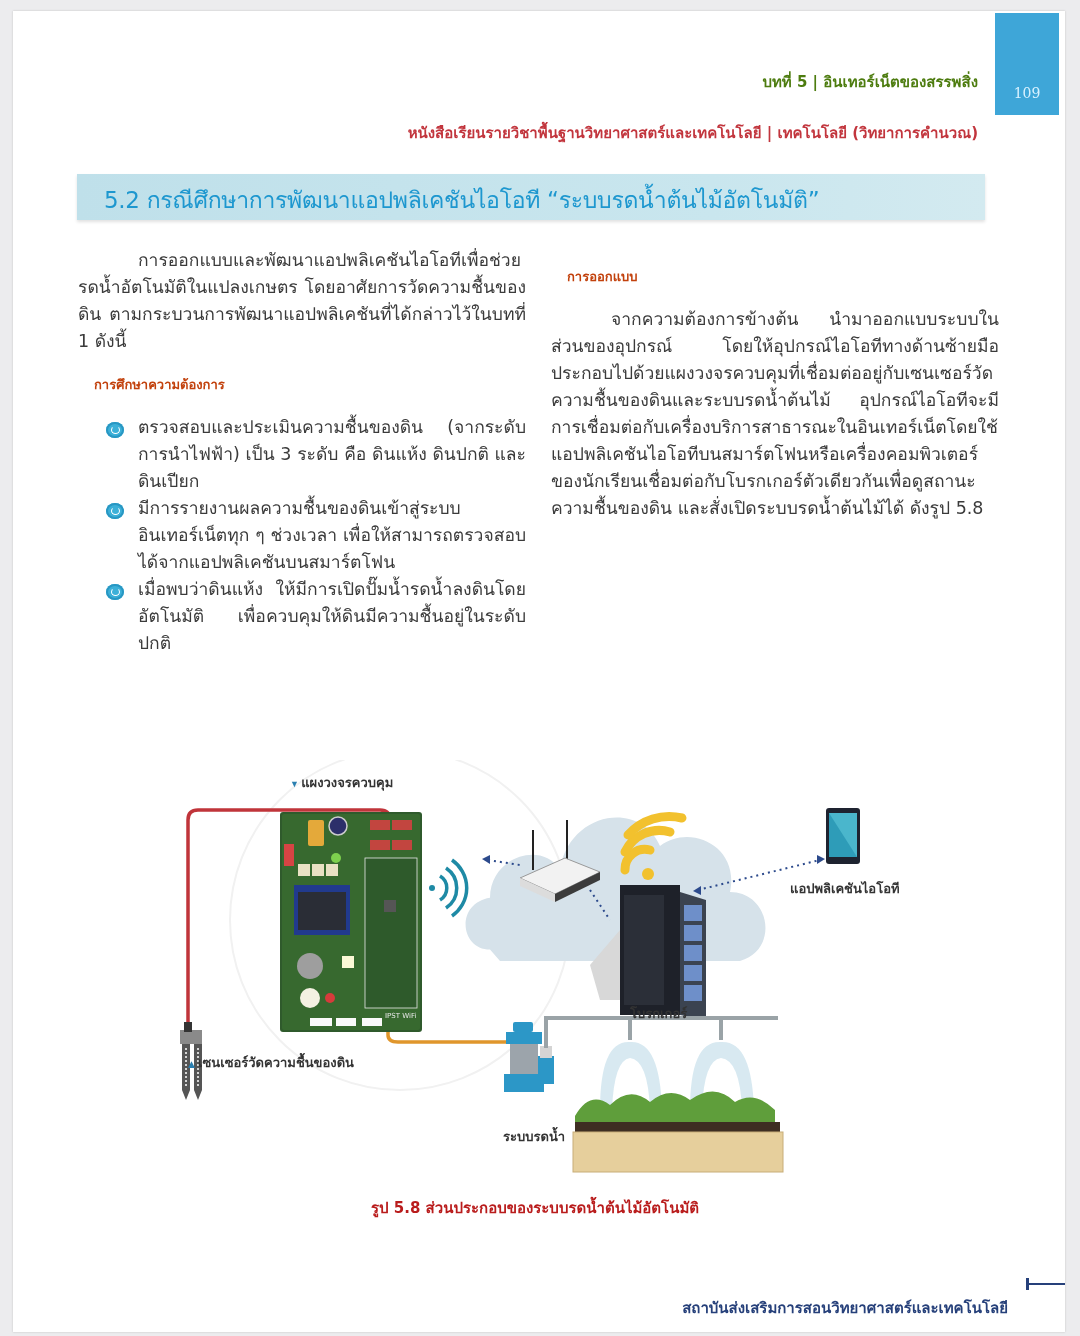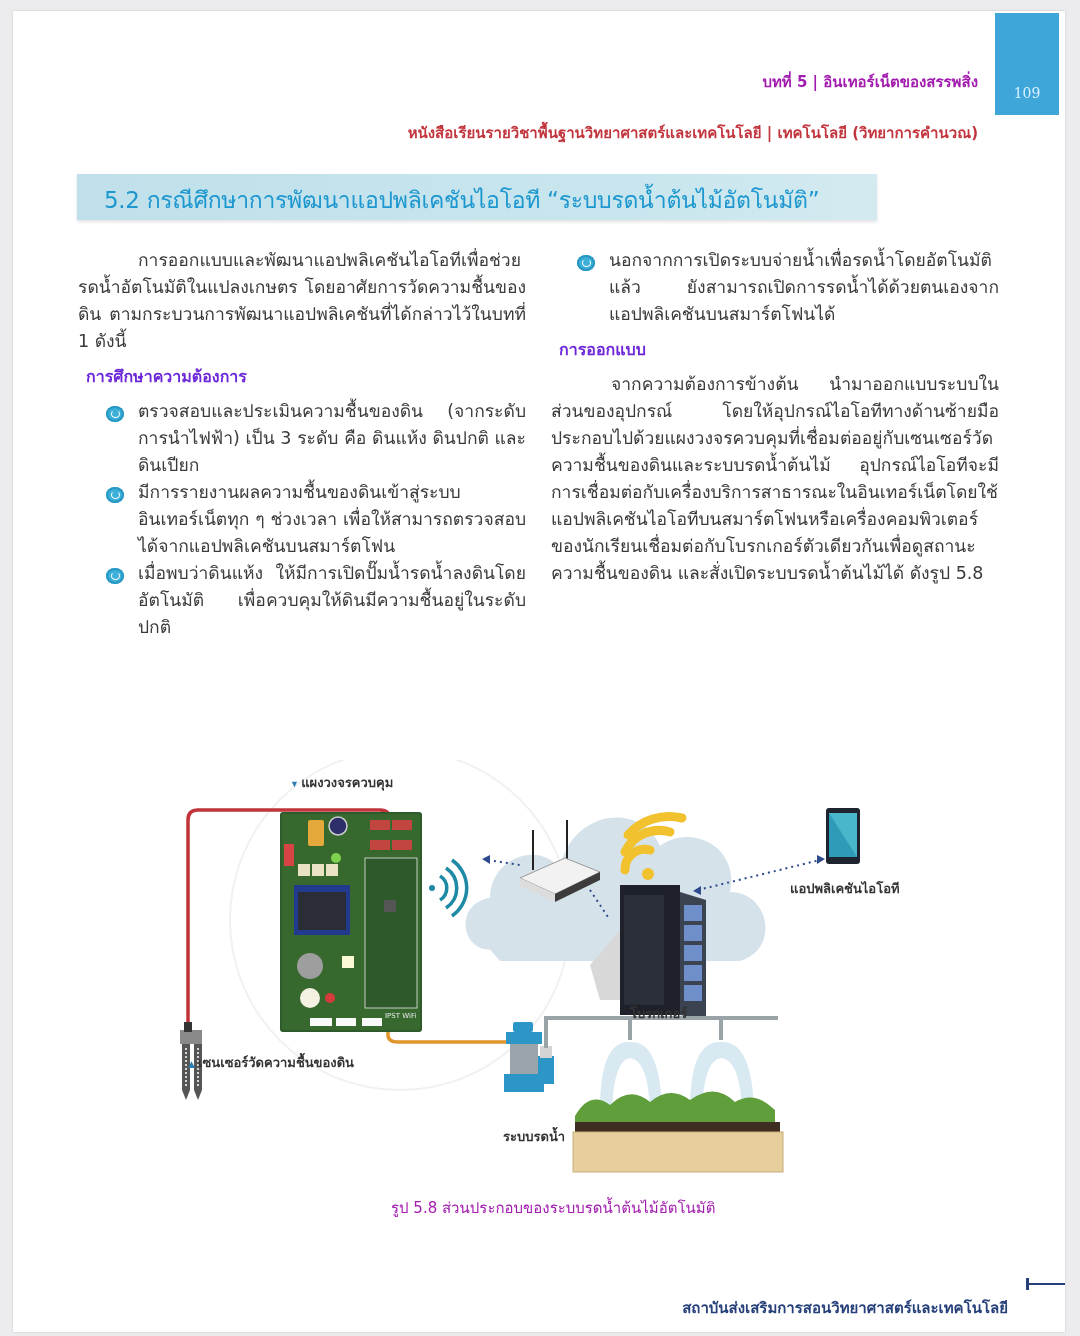--- a/index.html
+++ b/index.html
@@ -14,60 +14,60 @@
   .page-tab {
     position: absolute; left: 995px; top: 13px; width: 64px; height: 102px;
     background: #3ea6d8;
   }
   .page-tab .num {
     position: absolute; left: 0; right: 0; bottom: 14px; text-align: center;
     font-family: "DejaVu Serif", serif; font-size: 14px; color: #d9f2ff;
   }
   .hdr-chapter {
     position: absolute; right: 102px; top: 70px; font-size: 15px; font-weight: bold;
-    color: #a21caf; white-space: nowrap;
+    color: #4d7c0f; white-space: nowrap;
   }
   .hdr-book {
     position: absolute; right: 102px; top: 100px; font-size: 15px; font-weight: bold;
     color: #c2353d; white-space: nowrap; margin-top: 21px;
   }
   .section-banner {
-    position: absolute; left: 77px; top: 174px; width: 800px; height: 46px;
+    position: absolute; left: 77px; top: 174px; width: 908px; height: 46px;
     background: linear-gradient(90deg, #bfe0ea 0%, #c9e6ee 70%, #d3eaf0 100%);
     box-shadow: 0 2px 3px rgba(0,0,0,0.12);
   }
   .section-banner .title {
     position: absolute; left: 27px; top: 8px; font-size: 23px; color: #1d97cf;
     white-space: nowrap; letter-spacing: -0.3px;
   }
   .col { position: absolute; font-size: 17.5px; line-height: 27px; color: #3b3b3b; }
   .col-left { left: 78px; top: 247px; width: 448px; }
   .col-right { left: 551px; top: 247px; width: 448px; }
   .para { margin: 0; text-align: justify; text-align-last: left; }
   .indent { text-indent: 60px; }
-  .subhead { margin: 8px; font-weight: bold; color: #6d28d9; font-size: 16px; }
+  .subhead { margin: 16px; font-weight: bold; color: #c2410c; font-size: 13px; }
   .bullet { position: relative; padding-left: 60px; margin: 0; text-align: justify; }
   .bullet .b-icon {
     position: absolute; left: 28px; top: 8px; width: 18px; height: 16px; border-radius: 50%;
     background: #3cb0d8; box-shadow: inset 0 0 0 2px #2897c3;
   }
   .bullet .b-icon::after {
     content: ""; position: absolute; left: 5px; top: 4px; width: 7px; height: 6px;
     border: 1.5px solid #ffffff; border-radius: 50%; border-top-color: transparent;
   }
   .col-right .bullet { padding-left: 58px; }
   .col-right .bullet .b-icon { left: 26px; }
 
   
   .figure { position: absolute; left: 170px; top: 760px; width: 760px; height: 430px; }
   .fig-label { position: absolute; font-size: 13px; font-weight: bold; color: #333; white-space: nowrap; }
   .tri-down::before { content: "▼ "; color: #2a7fb0; font-size: 9px; }
   .tri-up::before { content: "▲ "; color: #2a7fb0; font-size: 9px; }
   .caption {
-    position: absolute; left: 371px; top: 1196px; font-size: 15px; font-weight: normal; color: #a21caf; white-space: nowrap; margin-left: 20px;
+    position: absolute; left: 371px; top: 1196px; font-size: 15px; font-weight: bold; color: #b91c1c; white-space: nowrap;
   }
   .footer-text {
     position: absolute; right: 72px; top: 1272px; font-size: 15px; font-weight: bold; color: #26407a; white-space: nowrap; margin-top: 24px;
   }
   .footer-rule { position: absolute; left: 1026px; top: 1283px; width: 39px; height: 2px; background: #26407a; }
   .footer-rule::before { content: ""; position: absolute; left: 0; top: -5px; width: 3px; height: 12px; background: #26407a; }
 </style>
 </head>
 <body>
 
@@ -95,24 +95,20 @@
     <span class="b-icon"></span>
     <span>มีการรายงานผลความชื้นของดินเข้าสู่ระบบอินเทอร์เน็ตทุก ๆ ช่วงเวลา เพื่อให้สามารถตรวจสอบได้จากแอปพลิเคชันบนสมาร์ตโฟน</span>
   </div>
   <div class="bullet">
     <span class="b-icon"></span>
     <span>เมื่อพบว่าดินแห้ง ให้มีการเปิดปั๊มน้ำรดน้ำลงดินโดยอัตโนมัติ เพื่อควบคุมให้ดินมีความชื้นอยู่ในระดับปกติ</span>
   </div>
 </div>
 
 <div class="col col-right">
-  <div class="bullet">
-    <span class="b-icon"></span>
-    <span>นอกจากการเปิดระบบจ่ายน้ำเพื่อรดน้ำโดยอัตโนมัติแล้ว ยังสามารถเปิดการรดน้ำได้ด้วยตนเองจากแอปพลิเคชันบนสมาร์ตโฟนได้</span>
-  </div>
   <p class="subhead">การออกแบบ</p>
   <p class="para indent">จากความต้องการข้างต้น นำมาออกแบบระบบในส่วนของอุปกรณ์ โดยให้อุปกรณ์ไอโอทีทางด้านซ้ายมือประกอบไปด้วยแผงวงจรควบคุมที่เชื่อมต่ออยู่กับเซนเซอร์วัดความชื้นของดินและระบบรดน้ำต้นไม้ อุปกรณ์ไอโอทีจะมีการเชื่อมต่อกับเครื่องบริการสาธารณะในอินเทอร์เน็ตโดยใช้แอปพลิเคชันไอโอทีบนสมาร์ตโฟนหรือเครื่องคอมพิวเตอร์ของนักเรียนเชื่อมต่อกับโบรกเกอร์ตัวเดียวกันเพื่อดูสถานะความชื้นของดิน และสั่งเปิดระบบรดน้ำต้นไม้ได้ ดังรูป 5.8</p>
 </div>
 
 <div class="figure">
   <svg width="760" height="430" viewBox="0 0 760 430">
 
     <circle cx="230" cy="160" r="170" fill="none" stroke="#f1f1f1" stroke-width="2"></circle>
 
     <g>

